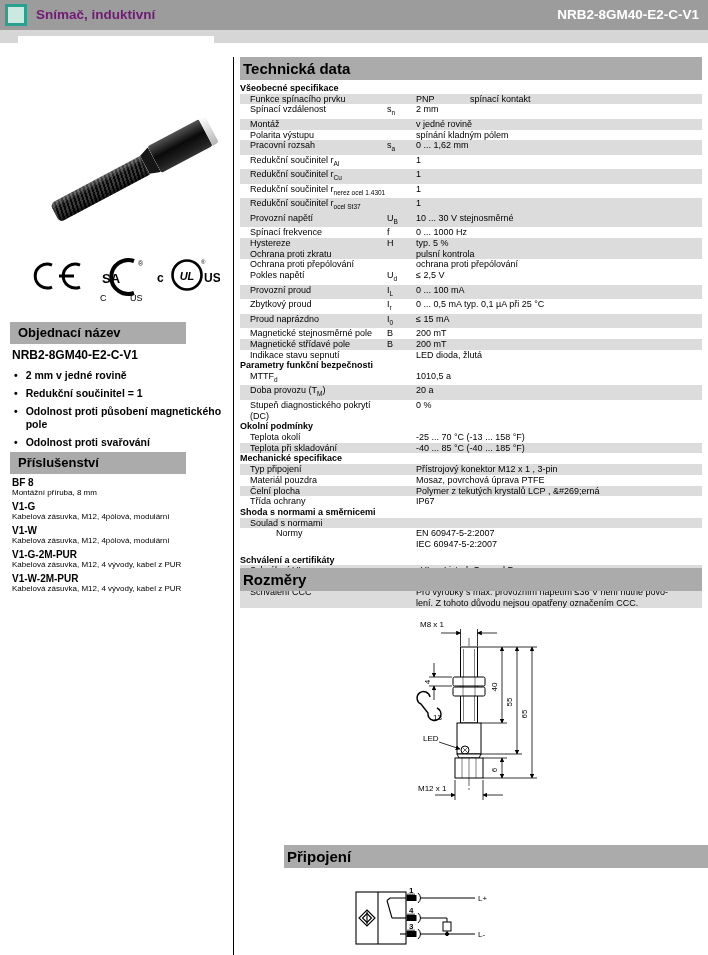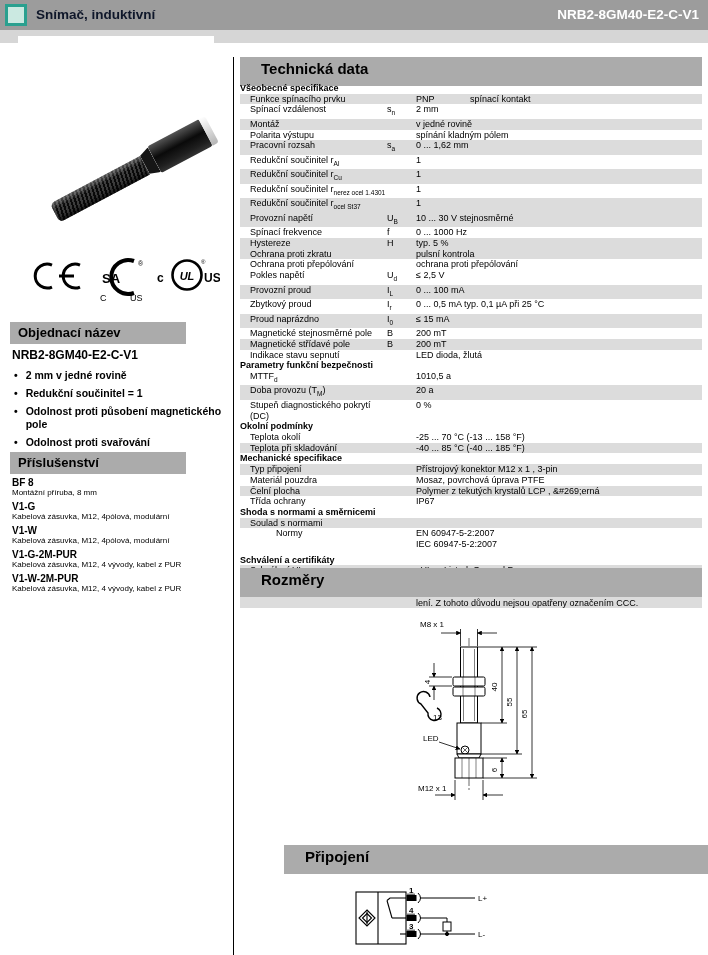--- a/index.html
+++ b/index.html
@@ -4,21 +4,21 @@
 <style>
   html,body{margin:0;padding:0;background:#fff;}
   .page{position:relative;width:708px;height:955px;background:#fff;overflow:hidden;
         font-family:"Liberation Sans",sans-serif;color:#000;}
 
   
   .topbar{position:absolute;left:0;top:0;width:708px;height:30px;background:var(--bar_dark,#9c9c9c);}
   .teal-square{position:absolute;left:5px;top:4px;width:16px;height:16px;
                border:3px solid var(--accent,#2aa08f);background:var(--accent_light,#cbe9e1);}
   .topbar-title{position:absolute;left:36px;top:0;height:14px;line-height:30px;
-                color:#0f172a;font-weight:bold;font-size:13.5px;}
+                color:#701a75;font-weight:bold;font-size:13.5px;}
   .topbar-pn{position:absolute;right:9px;top:0;height:30px;line-height:30px;
              color:#fff;font-weight:bold;font-size:13.5px;}
   .topstrip{position:absolute;left:0;top:30px;width:708px;height:13px;background:#d6d6d6;}
 
   
   .photo-box{position:absolute;left:18px;top:36px;width:196px;height:214px;background:#fff;}
   .sensor{position:absolute;left:26px;top:118px;width:182px;height:32px;
           transform:rotate(-28deg);display:flex;align-items:center;}
   .sensor-rod{width:102px;height:21px;border-radius:5px 0 0 5px;
           background:repeating-linear-gradient(100deg,#0a0a0a 0 2px,#3d3d3d 2px 4px);
@@ -43,22 +43,22 @@
   .features{position:absolute;left:14px;top:369px;width:208px;}
   .feature{display:flex;gap:8px;font-weight:bold;font-size:10.5px;line-height:13px;margin-bottom:5px;}
   .acc-list{position:absolute;left:12px;top:473px;width:210px;}
   .acc-name{font-weight:bold;font-size:10px;line-height:11px;margin-top:3.5px;}
   .acc-desc{font-size:8px;line-height:9.5px;}
 
   
   .vline{position:absolute;left:233px;top:57px;width:1px;height:898px;background:#000;}
 
   
-  .bar-right{position:absolute;left:240px;width:462px;height:29px;background:var(--bar_mid,#ababab);
-             font-weight:bold;font-size:15px;line-height:23px;padding-left:21px;box-sizing:border-box;}
+  .bar-right{position:absolute;left:240px;width:462px;height:23px;background:var(--bar_mid,#ababab);
+             font-weight:bold;font-size:15px;line-height:23px;padding-left:3px;box-sizing:border-box;}
   .tech-bar{top:57px;}
   .roz-bar{top:568px;}
   .pri-bar{top:845px;margin-left:44px;}
 
   .tech-table{position:absolute;left:240px;top:83px;width:462px;}
   .t-section{font-weight:bold;font-size:9px;line-height:10.7px;}
   .t-row{display:flex;font-size:9px;line-height:10.7px;}
   .t-row.shaded{background:var(--row_shade,#dcdcdc);}
   .t-lbl{flex:0 0 147px;padding-left:10px;box-sizing:border-box;}
   .t-lbl.ind{padding-left:36px;}

